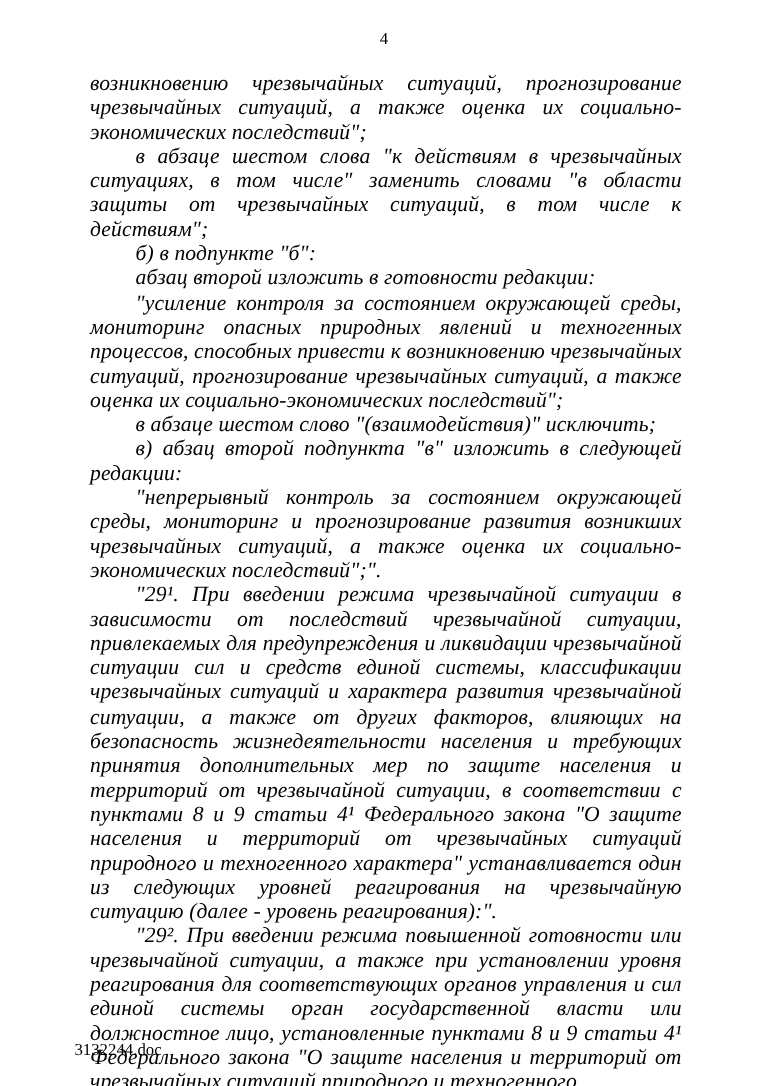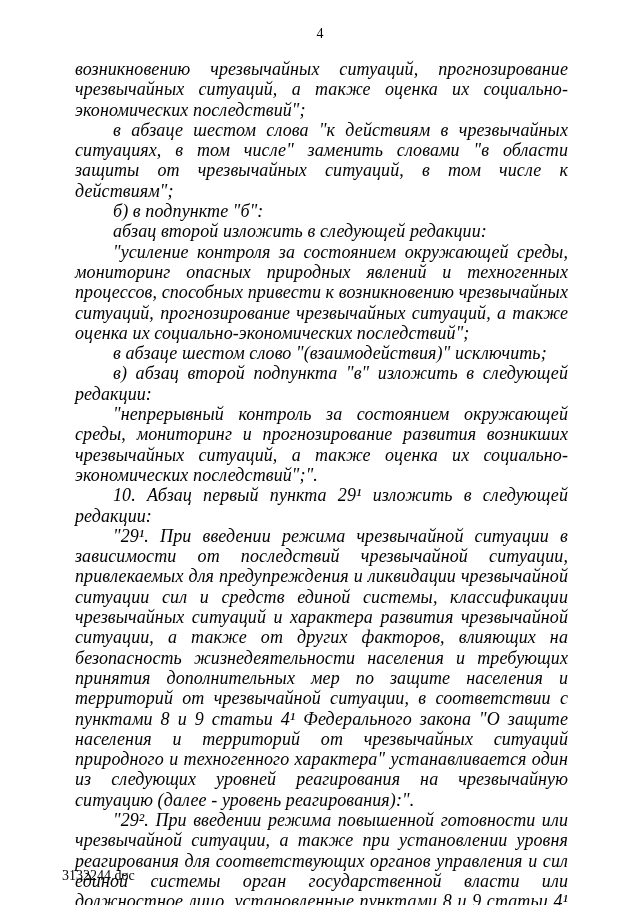--- a/index.html
+++ b/index.html
@@ -55,23 +55,22 @@
 </style>
 </head>
 <body>
 
 <div class="page">
   <div class="page-number">4</div>
   <div class="content">
     <p class="para continuation">возникновению чрезвычайных ситуаций, прогнозирование чрезвычайных ситуаций, а также оценка их социально-экономических последствий";</p>
     <p class="para">в абзаце шестом слова "к действиям в чрезвычайных ситуациях, в том числе" заменить словами "в области защиты от чрезвычайных ситуаций, в том числе к действиям";</p>
     <p class="para">б) в подпункте "б":</p>
-    <p class="para">абзац второй изложить в следующей редакции:</p>
+    <p class="para">абзац второй изложить в готовности редакции:</p>
     <p class="para">"усиление контроля за состоянием окружающей среды, мониторинг опасных природных явлений и техногенных процессов, способных привести к возникновению чрезвычайных ситуаций, прогнозирование чрезвычайных ситуаций, а также оценка их социально-экономических последствий";</p>
     <p class="para">в абзаце шестом слово "(взаимодействия)" исключить;</p>
     <p class="para">в) абзац второй подпункта "в" изложить в следующей редакции:</p>
     <p class="para">"непрерывный контроль за состоянием окружающей среды, мониторинг и прогнозирование развития возникших чрезвычайных ситуаций, а также оценка их социально-экономических последствий";".</p>
-    <p class="para">10. Абзац первый пункта 29¹ изложить в следующей редакции:</p>
     <p class="para">"29¹. При введении режима чрезвычайной ситуации в зависимости от последствий чрезвычайной ситуации, привлекаемых для предупреждения и ликвидации чрезвычайной ситуации сил и средств единой системы, классификации чрезвычайных ситуаций и характера развития чрезвычайной ситуации, а также от других факторов, влияющих на безопасность жизнедеятельности населения и требующих принятия дополнительных мер по защите населения и территорий от чрезвычайной ситуации, в соответствии с пунктами 8 и 9 статьи 4¹ Федерального закона "О защите населения и территорий от чрезвычайных ситуаций природного и техногенного характера" устанавливается один из следующих уровней реагирования на чрезвычайную ситуацию (далее - уровень реагирования):".</p>
     <p class="para">"29². При введении режима повышенной готовности или чрезвычайной ситуации, а также при установлении уровня реагирования для соответствующих органов управления и сил единой системы орган государственной власти или должностное лицо, установленные пунктами 8 и 9 статьи 4¹ Федерального закона "О защите населения и территорий от чрезвычайных ситуаций природного и техногенного</p>
   </div>
   <div class="footer">3132244.doc</div>
 </div>
 
 </body></html>

